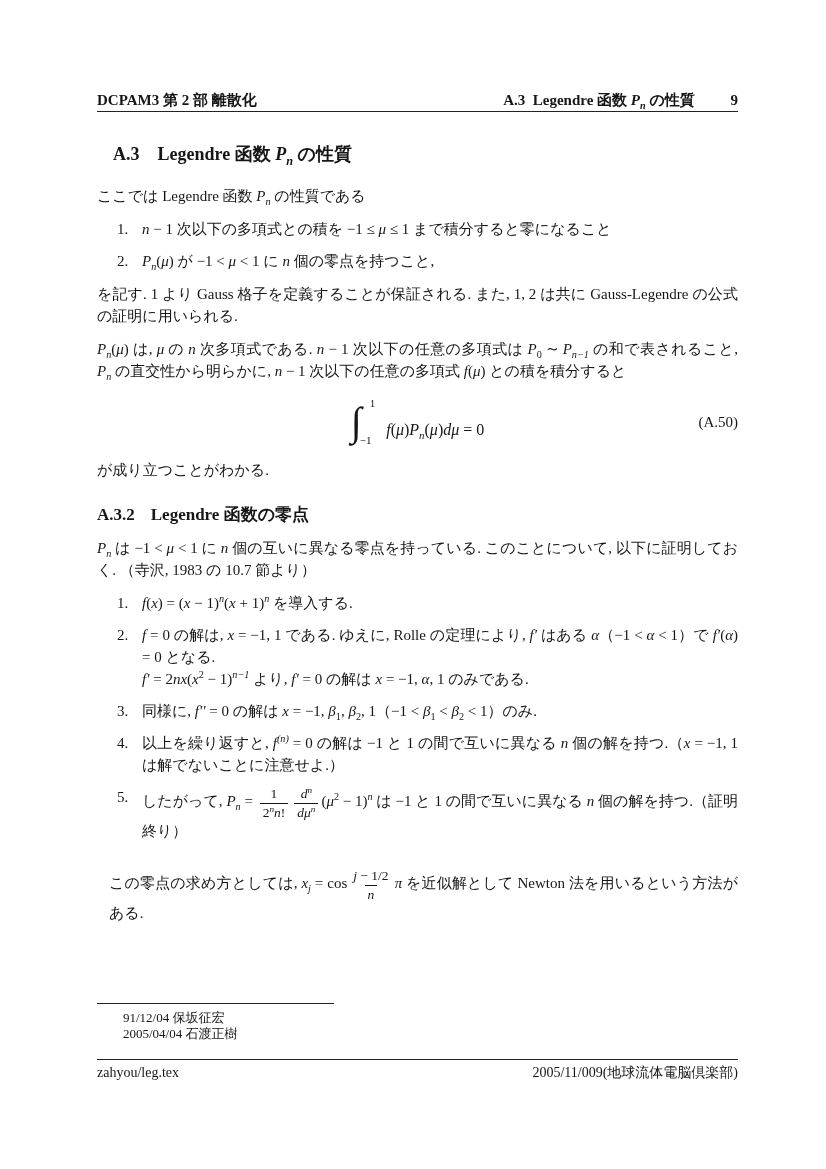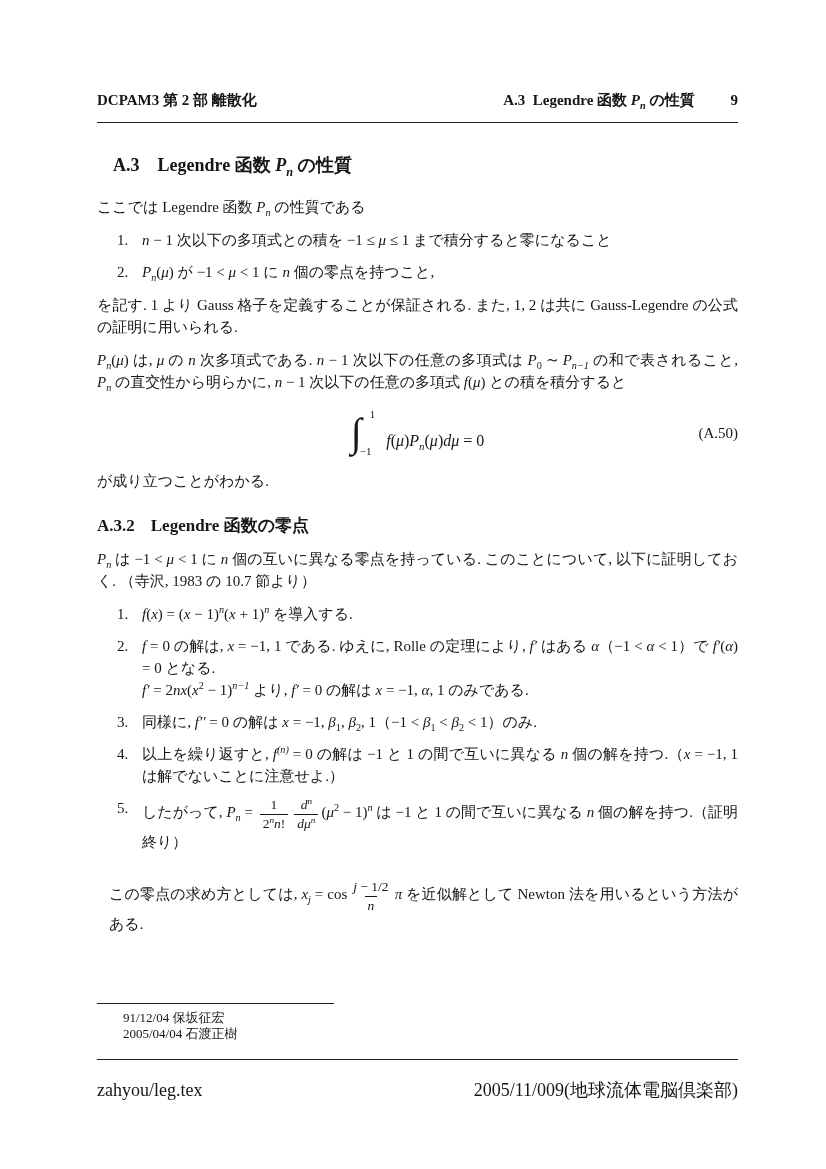--- a/index.html
+++ b/index.html
@@ -12,21 +12,21 @@
     overflow: hidden;
   }
   .page { position: absolute; inset: 0; background: #ffffff; }
   .content { position: absolute; left: 97px; right: 88px; top: 0; bottom: 0; }
 
   .running-header {
     display: flex; justify-content: space-between; align-items: baseline;
     margin-top: 91px;
     font-weight: bold; font-size: 15px; line-height: 19px;
     border-bottom: 1px solid #222;
-    padding-bottom: 12px;
+    padding-bottom: 1px;
   }
   .rh-right { white-space: nowrap; }
   .rh-page { margin-left: 32px; }
 
   .title { font-size: 18px; font-weight: bold; line-height: 27px; margin: 29px 0 0 16px; }
 
   .body { font-size: 15px; line-height: 22px; margin: 17px 0 0 0; text-align: justify; }
   .tight { margin-top: 11px; }
 
   .sec { font-size: 17px; font-weight: bold; line-height: 23px; margin: 22px 0 0 0; }
@@ -61,23 +61,23 @@
   }
   .fnum { padding: 0 3px 1px 3px; }
   .fden { border-top: 1px solid #161616; padding: 1px 3px 0 3px; }
 
   .footnote-block { position: absolute; top: 1003px; left: 0; width: 100%; font-size: 13px; line-height: 16px; }
   .fn-rule { width: 237px; border-top: 1px solid #222; margin-bottom: 6px; }
   .fn { padding-left: 26px; }
 
   .page-footer {
     position: absolute; top: 1059px; left: 0; width: 100%;
-    border-top: 1px solid #222; padding-top: 21px;
+    border-top: 1px solid #222; padding-top: 4px;
     display: flex; justify-content: space-between;
-    font-size: 18px; line-height: 18px;
+    font-size: 14px; line-height: 18px;
   }
 </style>
 </head>
 <body>
 
 <div class="page">
   <div class="content">
 
     <div class="running-header">
       <span class="rh-left">DCPAM3 第 2 部 離散化</span>

